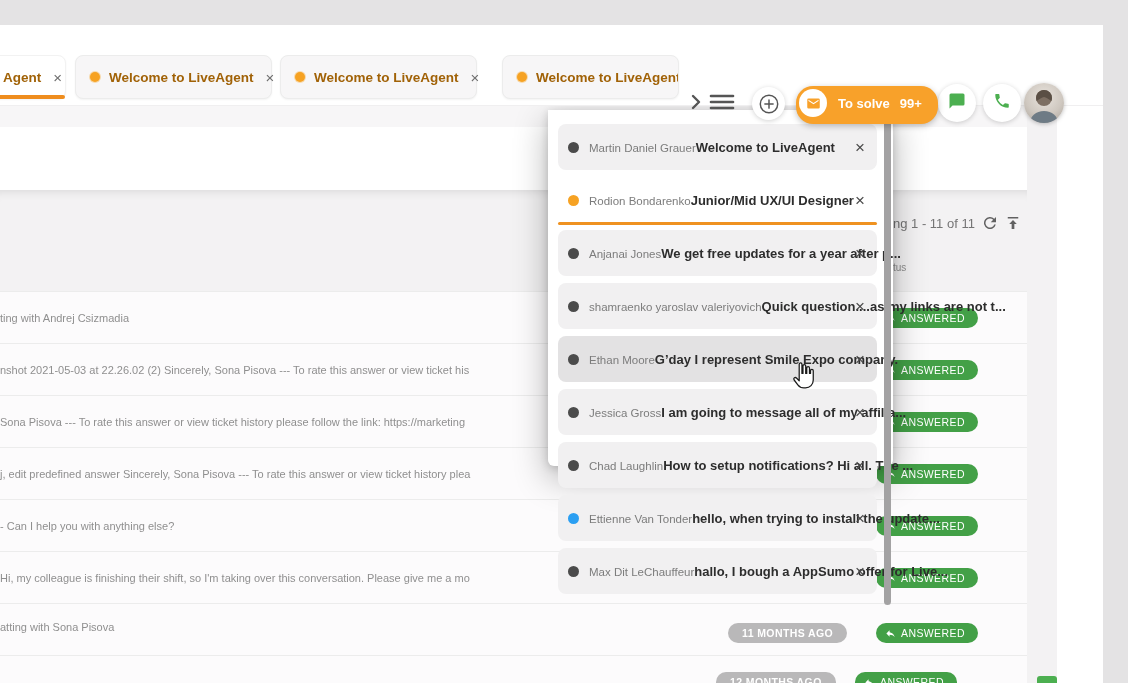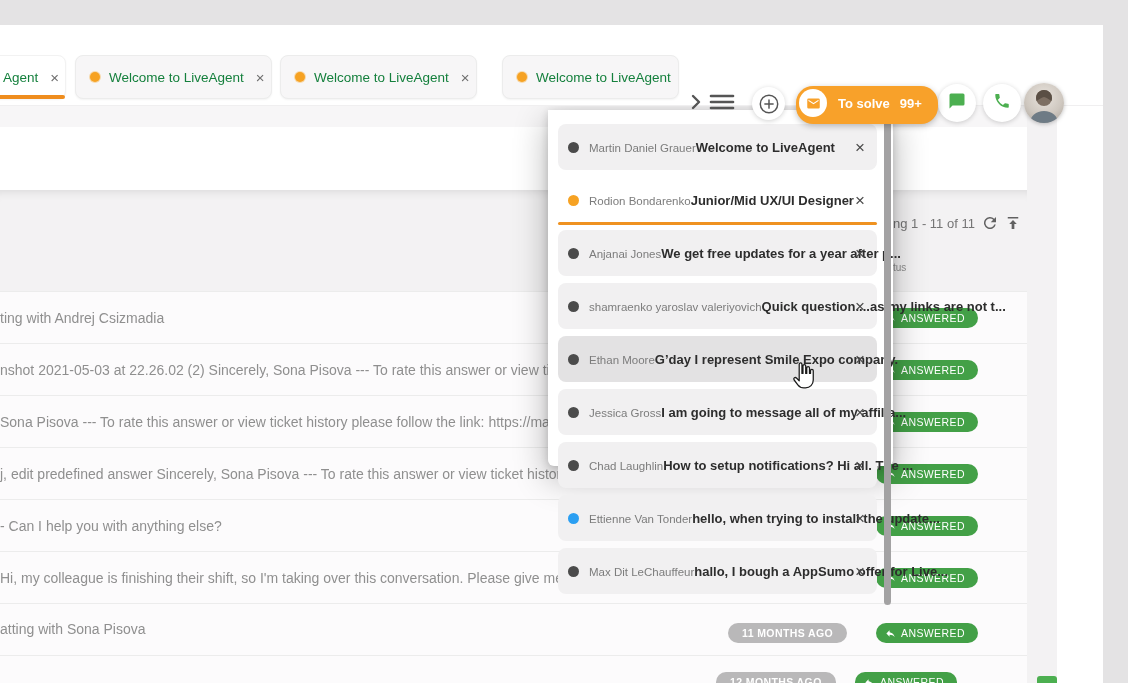--- a/index.html
+++ b/index.html
@@ -18,40 +18,40 @@
   .toolbar-right{position:absolute;top:107px;left:880px;width:147px;height:24px;color:#757575;}
   .pagination{position:absolute;left:13px;top:4px;font-size:13px;color:#757575;white-space:nowrap;}
   .tool-ic{position:absolute;top:2px;width:18px;height:18px;}
   .tool-ic svg{display:block;}
   .ic-refresh{left:101px;}
   .ic-top{left:124px;}
   .col-header{position:absolute;left:893px;top:157px;font-size:10px;color:#8e8e8e;}
   .rows{position:absolute;left:0;top:186px;width:1027px;}
   .row{position:relative;height:52px;background:#fcfbfc;border-top:1px solid #ececec;box-sizing:border-box;}
   .row-text{position:absolute;left:0;top:50%;transform:translateY(-50%);width:1010px;
-            font-size:14px;color:#8f8f8f;white-space:nowrap;overflow:hidden;}
+            font-size:11px;color:#8f8f8f;white-space:nowrap;overflow:hidden;}
   .badge{position:absolute;left:876px;top:50%;transform:translateY(-50%);
          display:inline-flex;align-items:center;gap:5px;background:#43a047;color:#fff;
          font-size:10.5px;font-weight:normal;letter-spacing:.4px;padding:4px 13px 4px 9px;border-radius:11px;}
   .badge svg{display:block;}
   .time-pill{position:absolute;top:50%;transform:translateY(-50%);
          background:#b9b8b9;color:#fff;font-size:10.5px;font-weight:bold;letter-spacing:.4px;
          padding:4px 14px;border-radius:11px;white-space:nowrap;}
   .row-low .row-text{top:17px;transform:none;}
   .row-low .badge{top:19px;transform:none;}
   .row-low .time-pill{top:19px;transform:none;left:728px;}
   .row-cut .badge{top:16px;transform:none;left:855px;}
   .row-cut .time-pill{top:16px;transform:none;left:716px;}
   .sliver{position:absolute;left:1037px;top:676px;width:20px;height:7px;background:#4caf50;border-radius:3px 3px 0 0;}
   
   .tabbar{position:absolute;left:0;top:25px;width:1103px;height:80px;background:#fff;z-index:30;
           border-bottom:1px solid #f0eff0;}
   .tab{position:absolute;top:30px;height:44px;background:#f7f6f7;border:1px solid #ececec;border-radius:8px;
        box-sizing:border-box;display:flex;align-items:center;padding:0 14px;box-shadow:0 1px 2px rgba(0,0,0,.05);}
-  .tab-label{font-size:13.5px;font-weight:normal;color:#15803d;white-space:nowrap;}
+  .tab-label{font-size:13.5px;font-weight:bold;color:#a16207;white-space:nowrap;}
   .tab-dot{width:10px;height:10px;border-radius:50%;background:#f6a223;margin-right:9px;flex:none;
            box-shadow:0 0 0 1px rgba(246,162,35,.35);}
   .tab-close{margin-left:auto;padding-left:12px;color:#6e6e6e;font-size:15px;line-height:1;cursor:default;}
   .tab-active{left:-12px;width:78px;background:#fff;border-color:#f2f2f2;}
   .tab-active::after{content:"";position:absolute;left:0;right:0;bottom:-1px;height:4px;background:#ef8d1e;border-radius:3px;}
   .tab-2{left:75px;width:197px;}
   .tab-3{left:280px;width:197px;}
   .tab-4{left:502px;width:177px;overflow:hidden;}
   .nav-ic{position:absolute;top:68px;}
   .nav-ic svg{display:block;}

